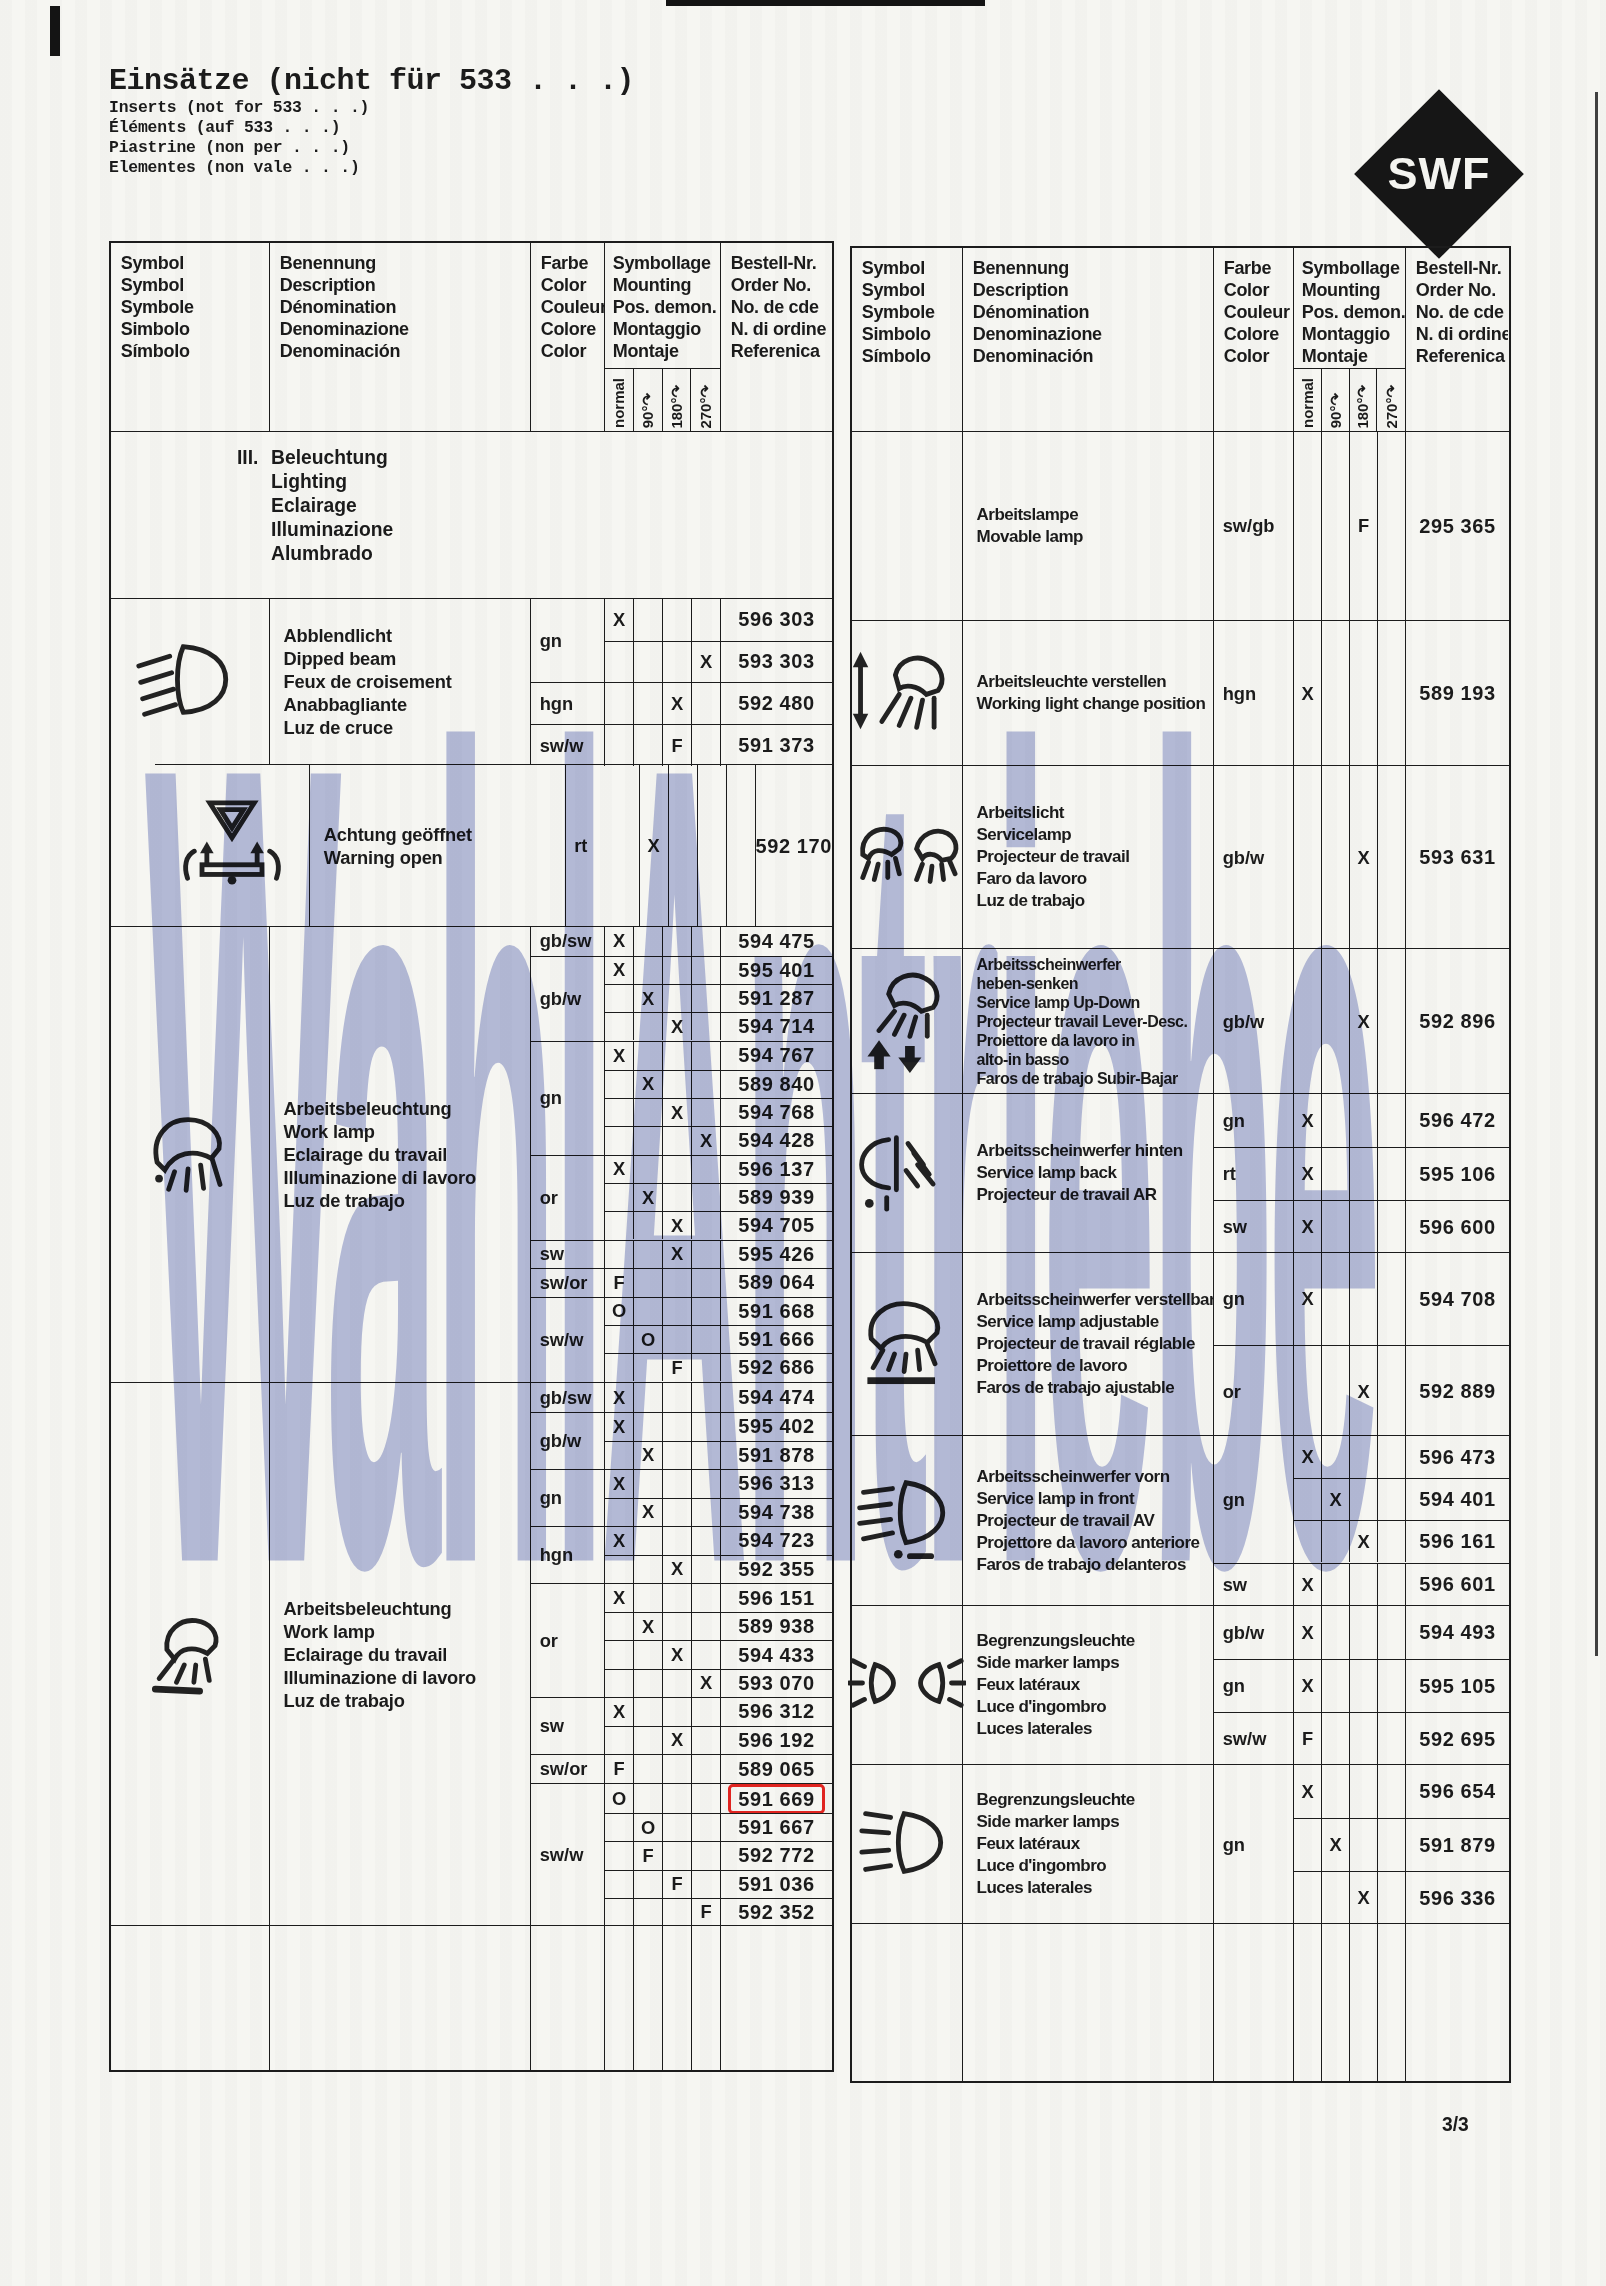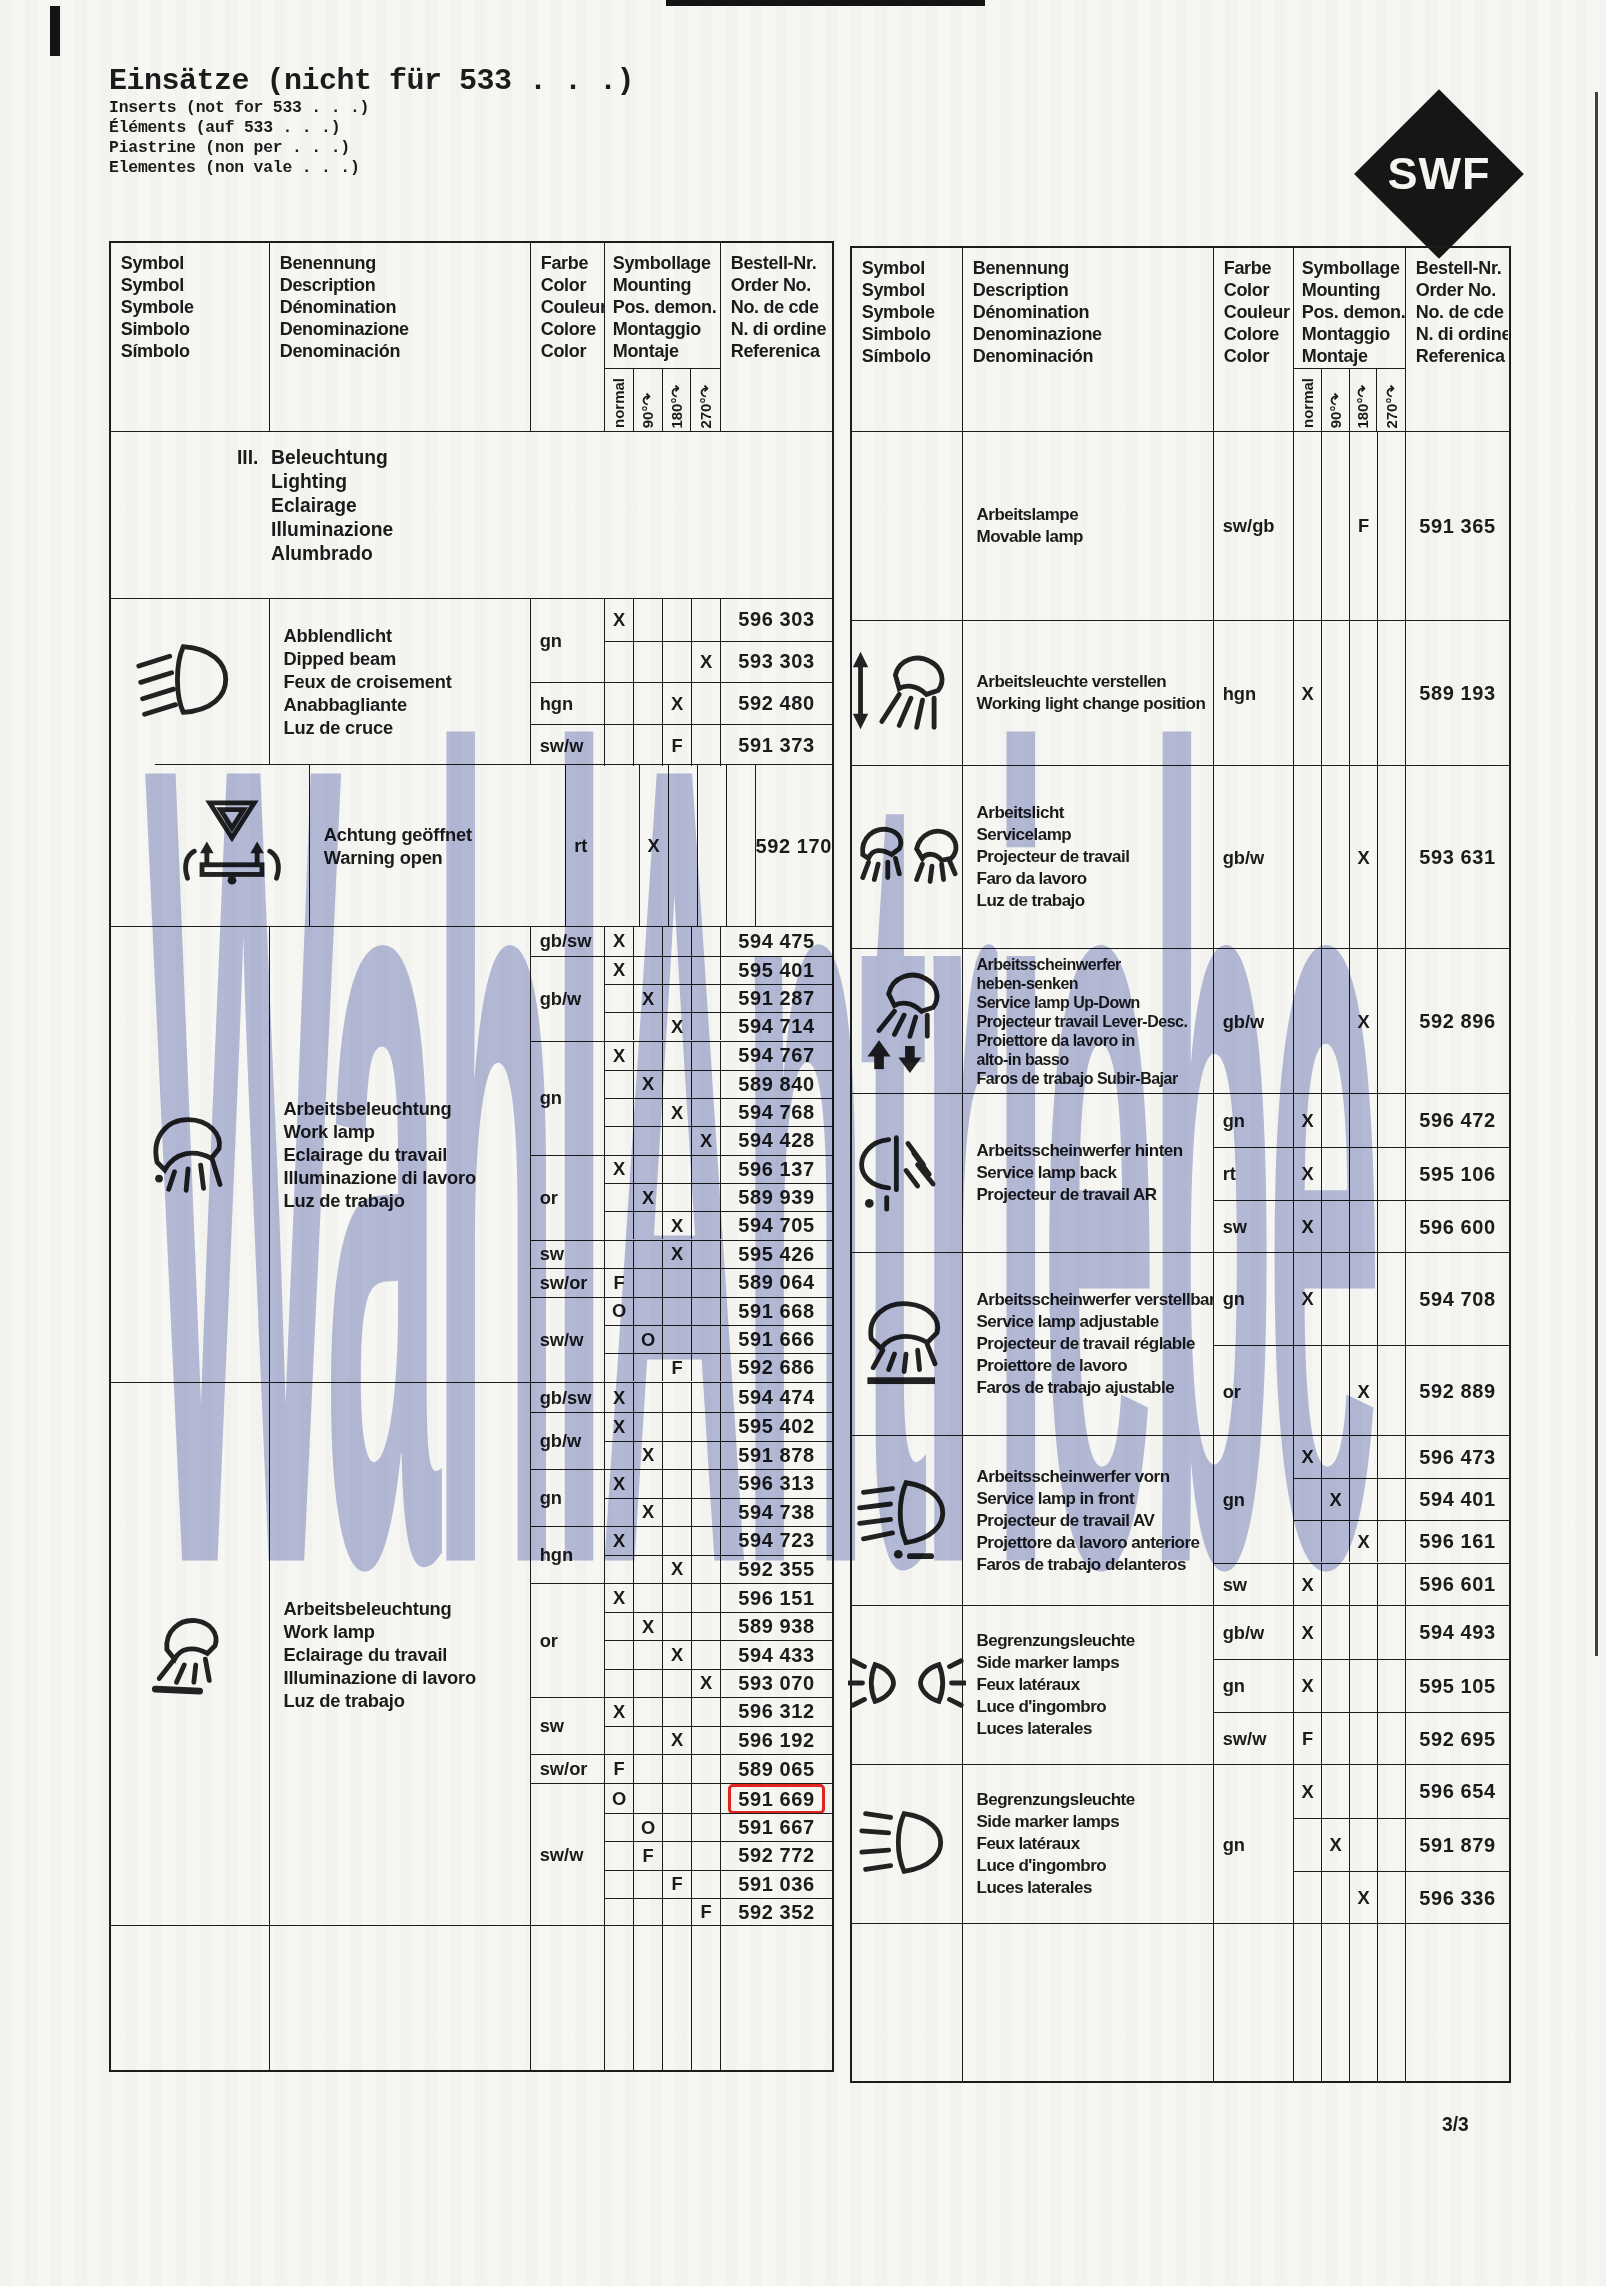--- a/index.html
+++ b/index.html
@@ -862,21 +862,21 @@
               <div class="farbecell" style="width: 80px;">sw/gb</div>
               <div class="mrows">
                 <div class="mrow" style="height: 188px;">
                   <div class="mcell" style="width: 28px;"></div>
                   <div class="mcell" style="width: 28px;"></div>
                   <div class="mcell" style="width: 28px;">
                     <span>F</span>
                   </div>
                   <div class="mcell" style="width: 28px;"></div>
                   <div class="ocell">
-                    <span>591 365</span>
+                    <span>295 365</span>
                   </div>
                 </div>
               </div>
             </div>
           </div>
         </div>
         <div class="block" style="height: 145px;">
           <div class="symcell" style="width: 111px;">
             <div><svg width="124" height="91" viewBox="0 0 128 94">
                 <g fill="none" stroke="#222" stroke-width="5" stroke-linecap="round">

